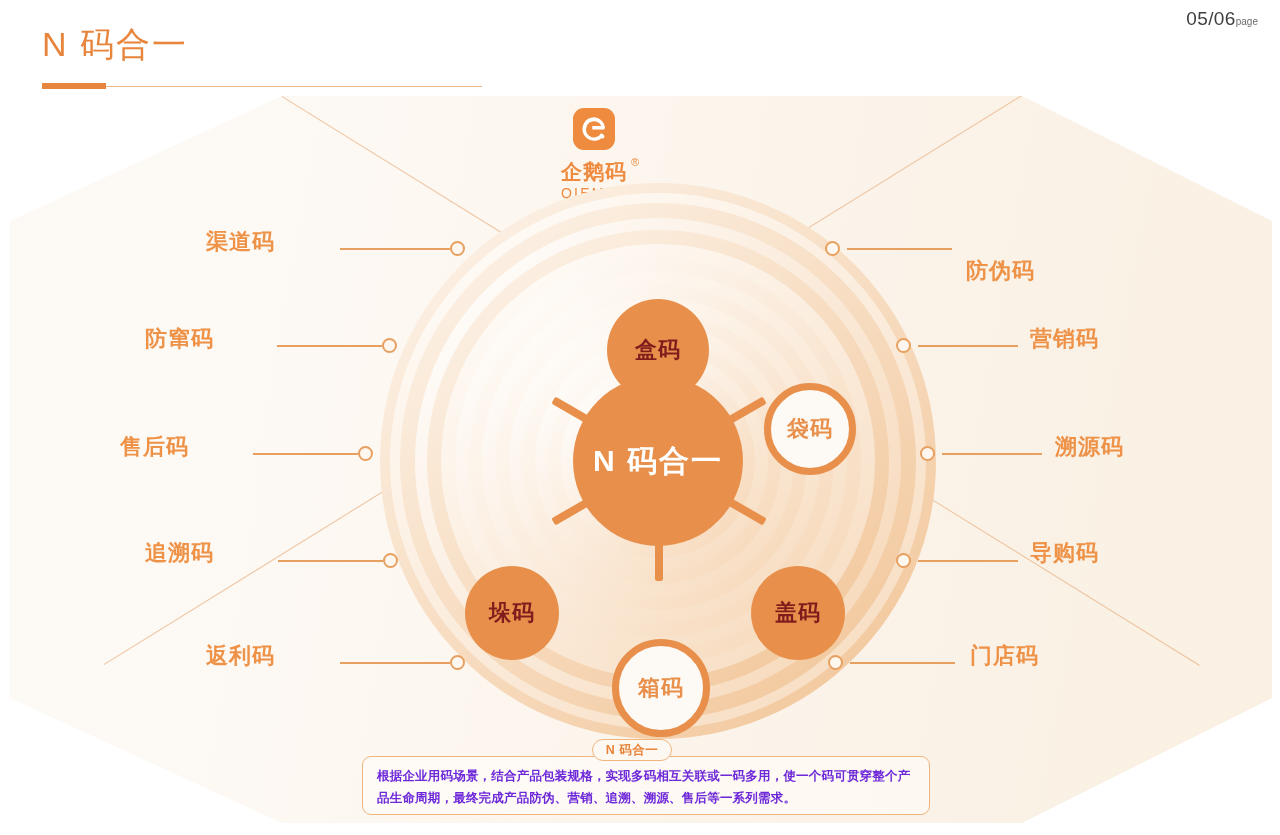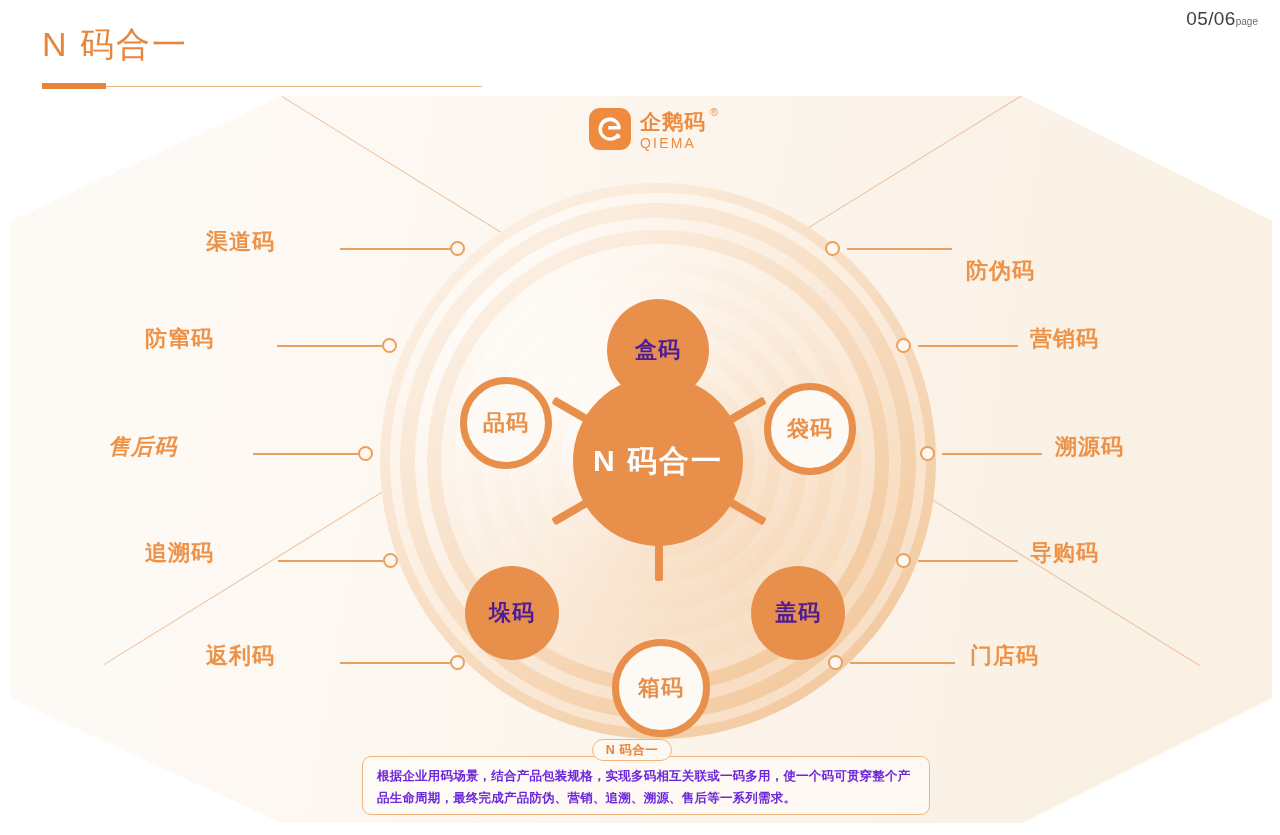--- a/index.html
+++ b/index.html
@@ -57,21 +57,21 @@
   .rings svg{display:block;}
 
   .node{
     position:absolute;border-radius:50%;display:flex;align-items:center;justify-content:center;
     font-weight:700;letter-spacing:1px;box-sizing:border-box;white-space:nowrap;
   }
   .node.core{
     width:170px;height:170px;background:#E8904B;color:#fff;font-size:30px;letter-spacing:2px;
     left:195px;top:195px;z-index:6;
   }
-  .node.fill{background:#E8904B;color:#4c1d95;font-size:22px;z-index:5;}
+  .node.fill{background:#E8904B;color:#7f1d1d;font-size:22px;z-index:5;}
   .node.hollow{background:#fdfaf6;color:#E8904B;font-size:22px;border:7px solid #E8904B;z-index:5;}
 
   .spoke{position:absolute;background:#E8904B;transform-origin:50% 0;z-index:4;border-radius:2px;}
 
   
   .side-label{
     position:absolute;font-size:22px;font-weight:700;color:#EE9248;
     letter-spacing:1px;white-space:nowrap;
   }
   .lead{position:absolute;height:2px;background:#E8A060;}
@@ -115,21 +115,21 @@
   <div class="panel">
 
     <div class="xline" style="left:272px;top:0px;width:1080px;transform:rotate(31.8deg);"></div>
     <div class="xline" style="left:1012px;top:0px;width:1080px;transform:rotate(148.2deg);"></div>
 
     <div class="corner tl"></div>
     <div class="corner tr"></div>
     <div class="corner bl"></div>
     <div class="corner br"></div>
 
-    <div class="logo" style="left:579px;top:12px;">
+    <div class="logo" style="left:551px;top:12px;flex-direction:column;">
       <div class="logo-mark">
         <svg width="30" height="30" viewBox="0 0 30 30" aria-hidden="true">
           <path d="M15 3.2A11.8 11.8 0 1 0 25.2 21.3l-3.1-2.0A8.1 8.1 0 1 1 22.4 12H13.3v3.6h12.0c.5-1.2.5-2.3.5-3.0A11.8 11.8 0 0 0 15 3.2Z" fill="#ffffff"></path>
           <circle cx="19.4" cy="10.6" r="1.25" fill="#EE8B3F"></circle>
           <circle cx="23.4" cy="22.6" r="2.0" fill="#ffffff"></circle>
         </svg>
       </div>
       <div class="logo-text">
         <div class="logo-cn">
           <span>企鹅码</span><span class="reg">®</span>
@@ -195,34 +195,31 @@
       </div>
       <div class="node fill" style="width:94px;height:94px;left:373px;top:385px;">
         <span>盖码</span>
       </div>
       <div class="node hollow" style="width:98px;height:98px;left:234px;top:458px;">
         <span>箱码</span>
       </div>
       <div class="node fill" style="width:94px;height:94px;left:87px;top:385px;">
         <span>垛码</span>
       </div>
-      <div class="node hollow" style="width:92px;height:92px;left:82px;top:196px;">
-        <span>品码</span>
-      </div>
     </div>
 
     <div class="side-label" style="left:196px;top:131px;">渠道码</div>
     <div class="lead" style="left:330px;top:152px;width:110px;"></div>
     <div class="lead-dot" style="left:440px;top:145px;"></div>
 
     <div class="side-label" style="left:135px;top:228px;">防窜码</div>
     <div class="lead" style="left:267px;top:249px;width:105px;"></div>
     <div class="lead-dot" style="left:372px;top:242px;"></div>
 
-    <div class="side-label" style="left:98px;top:336px;font-style:italic;">售后码</div>
+    <div class="side-label" style="left:110px;top:336px;">售后码</div>
     <div class="lead" style="left:243px;top:357px;width:105px;"></div>
     <div class="lead-dot" style="left:348px;top:350px;"></div>
 
     <div class="side-label" style="left:135px;top:442px;">追溯码</div>
     <div class="lead" style="left:268px;top:464px;width:105px;"></div>
     <div class="lead-dot" style="left:373px;top:457px;"></div>
 
     <div class="side-label" style="left:196px;top:545px;">返利码</div>
     <div class="lead" style="left:330px;top:566px;width:110px;"></div>
     <div class="lead-dot" style="left:440px;top:559px;"></div>

